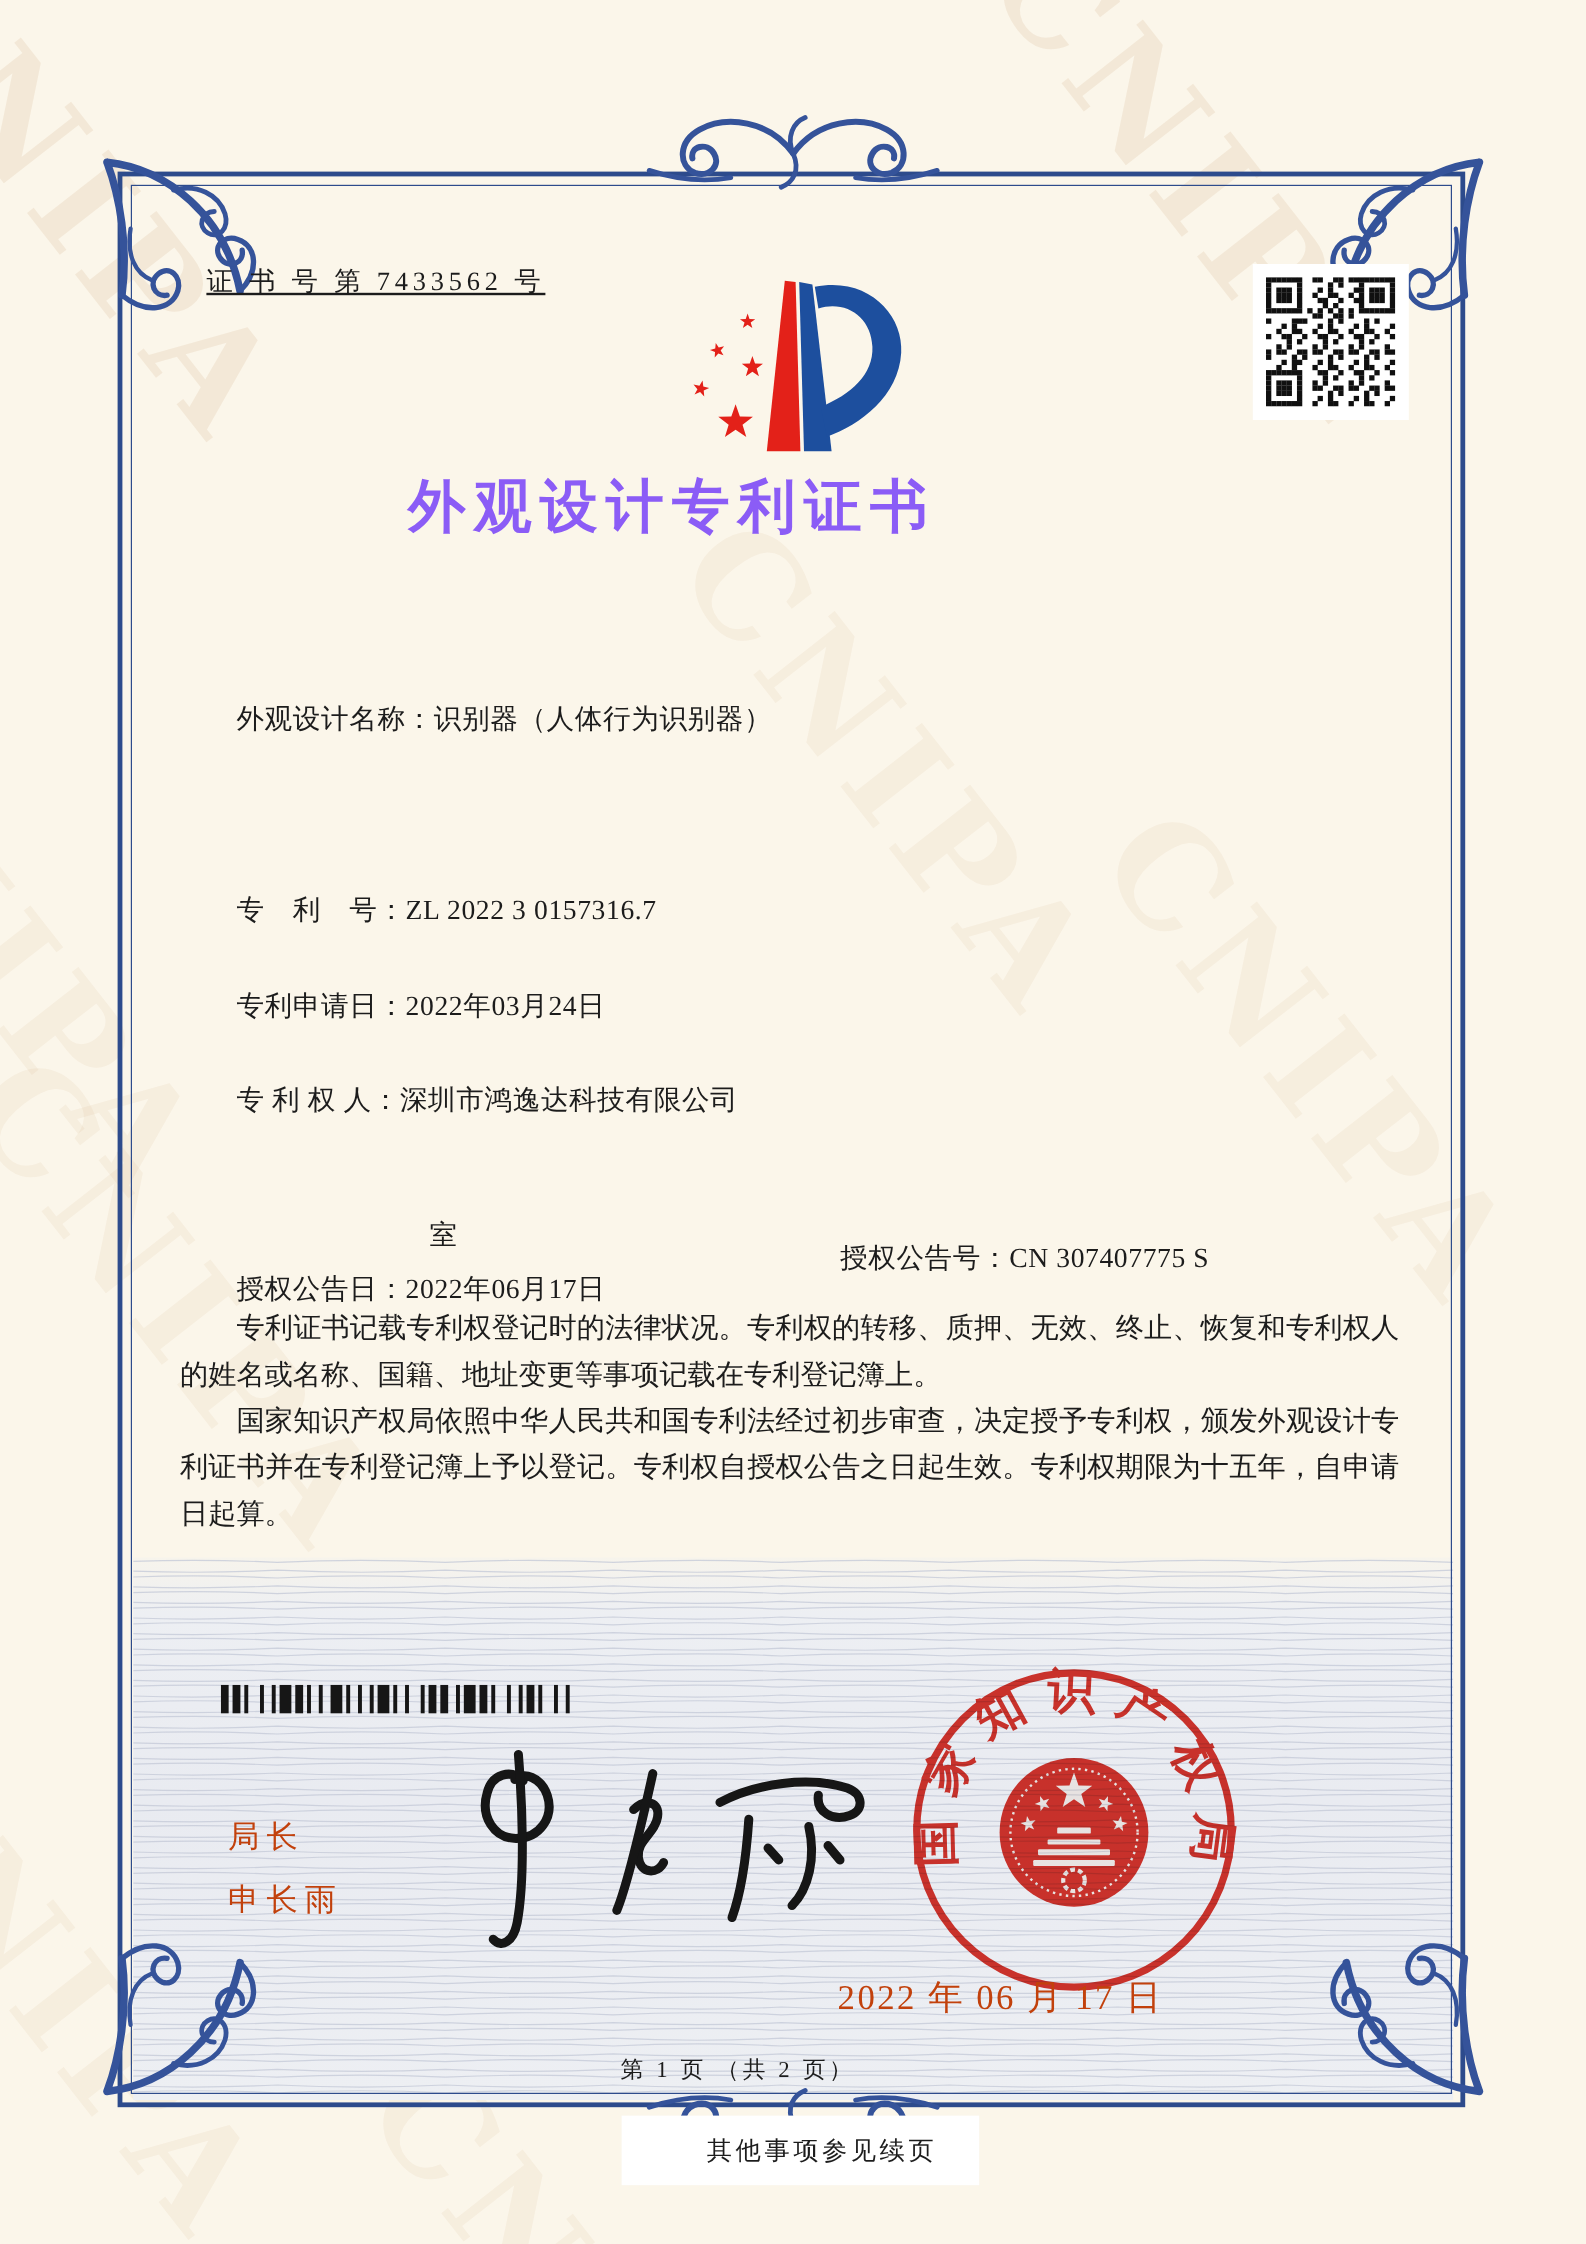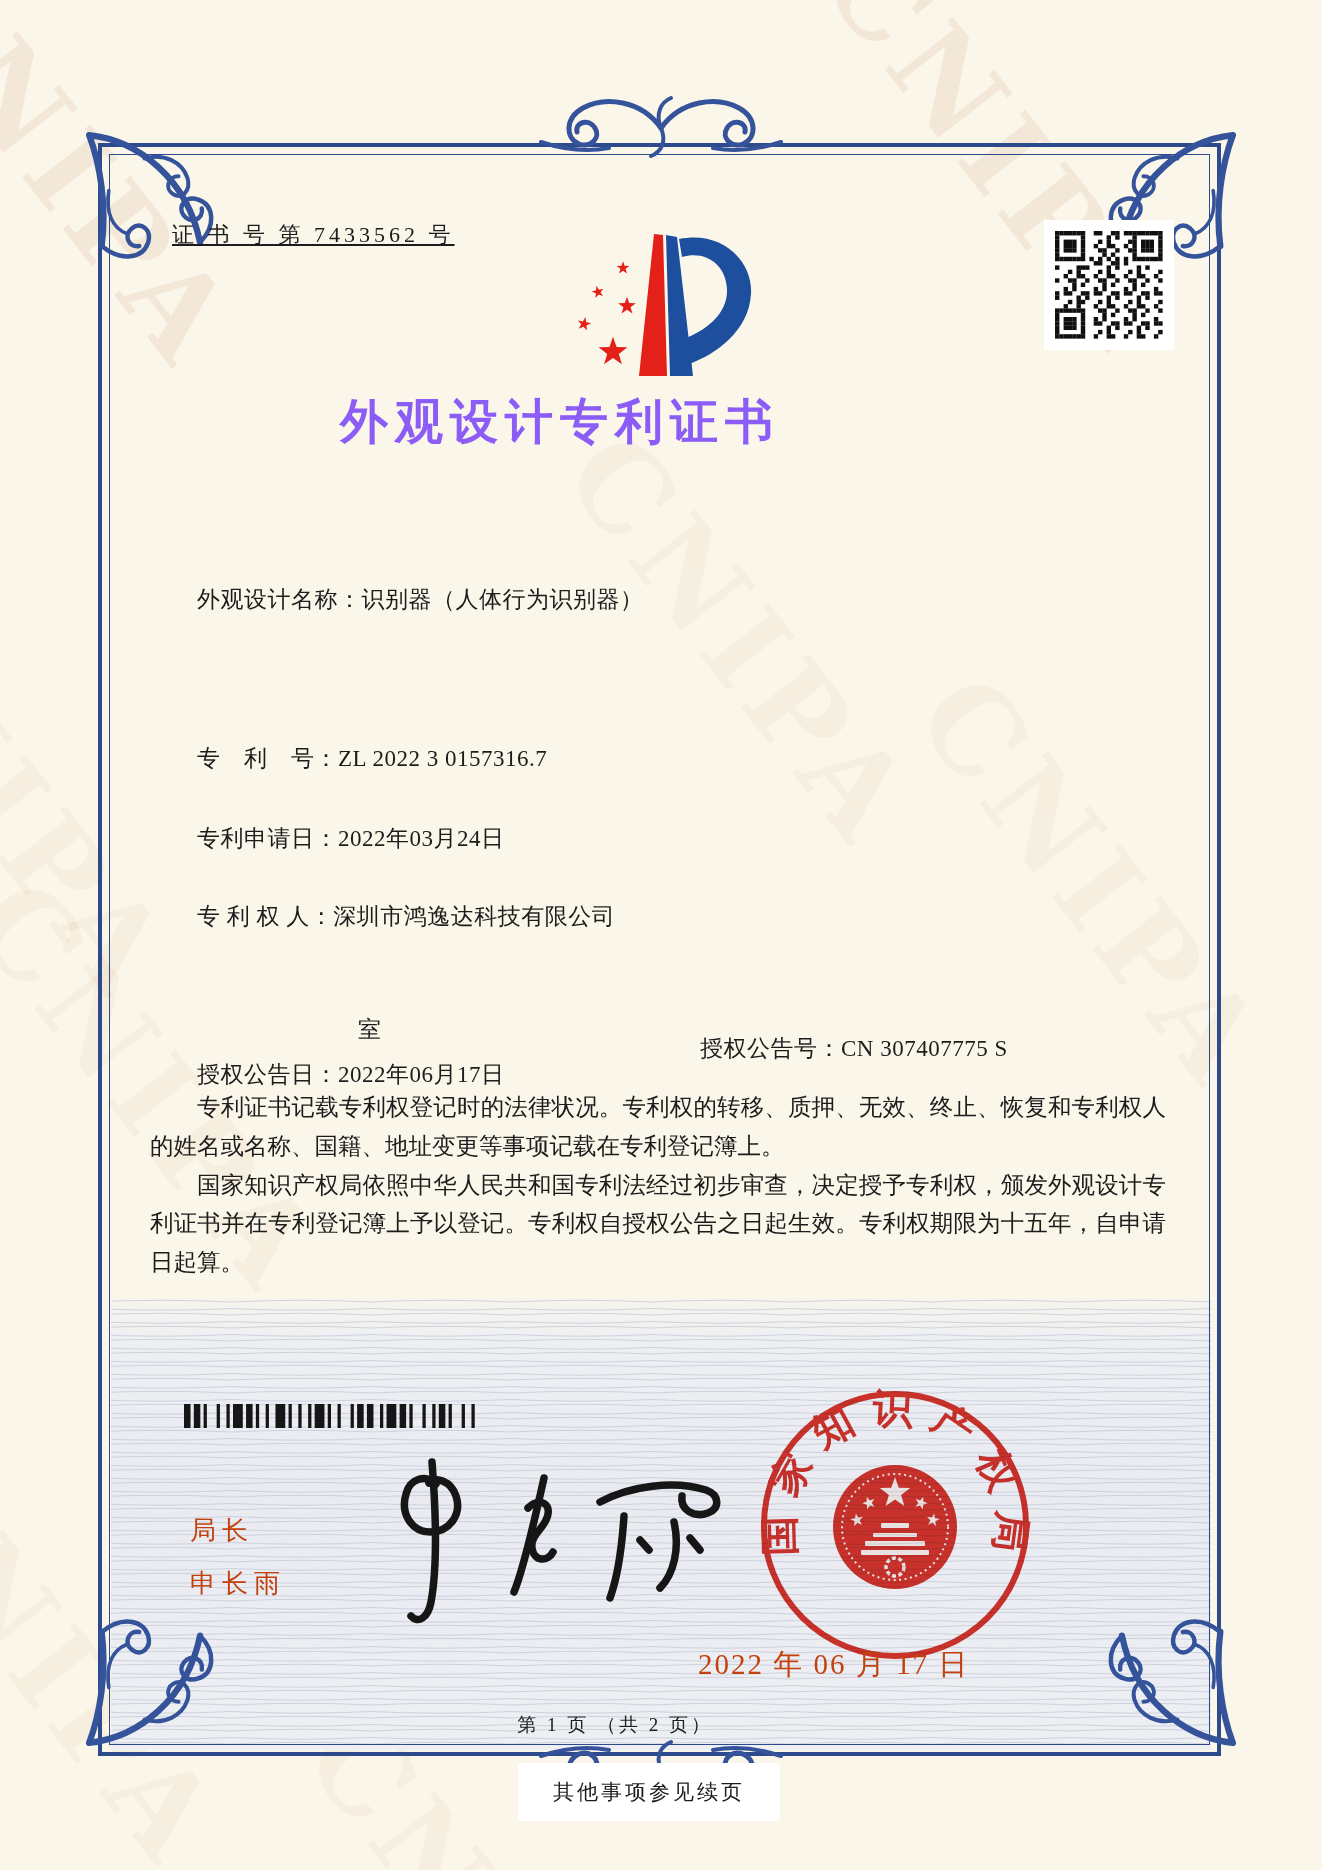--- a/index.html
+++ b/index.html
@@ -58,21 +58,21 @@
     font-size:26px;font-weight:500;letter-spacing:6px;color:#c2410c;z-index:4;
   }
   #signer-title{top:1513px;}
   #signer-name{top:1566px;}
   #signature{position:absolute;left:368px;top:1452px;z-index:4;}
   #seal{position:absolute;left:745px;top:1375px;z-index:5;opacity:0.94;mix-blend-mode:multiply;}
   #seal-date{position:absolute;left:698px;top:1632px;font-size:29px;letter-spacing:2px;color:#c2410c;z-index:6;white-space:pre;margin-top:13px;}
   #page-num{position:absolute;left:0;top:1712px;width:1230px;text-align:center;font-size:19px;letter-spacing:3px;z-index:4;}
   #note-strip{
     position:absolute;left:518px;top:1763px;width:262px;height:58px;background:#ffffff;
-    display:flex;align-items:center;justify-content:center;z-index:4;
+    display:flex;align-items:center;justify-content:center;z-index:4;padding-left:36px;
   }
   #note-strip span{font-size:21px;letter-spacing:3px;}
   
   .orn{position:absolute;z-index:3;}
   svg text{font-family:"Liberation Serif","DejaVu Serif",serif;}
 </style>
 </head>
 <body>
 
 <div id="page">

